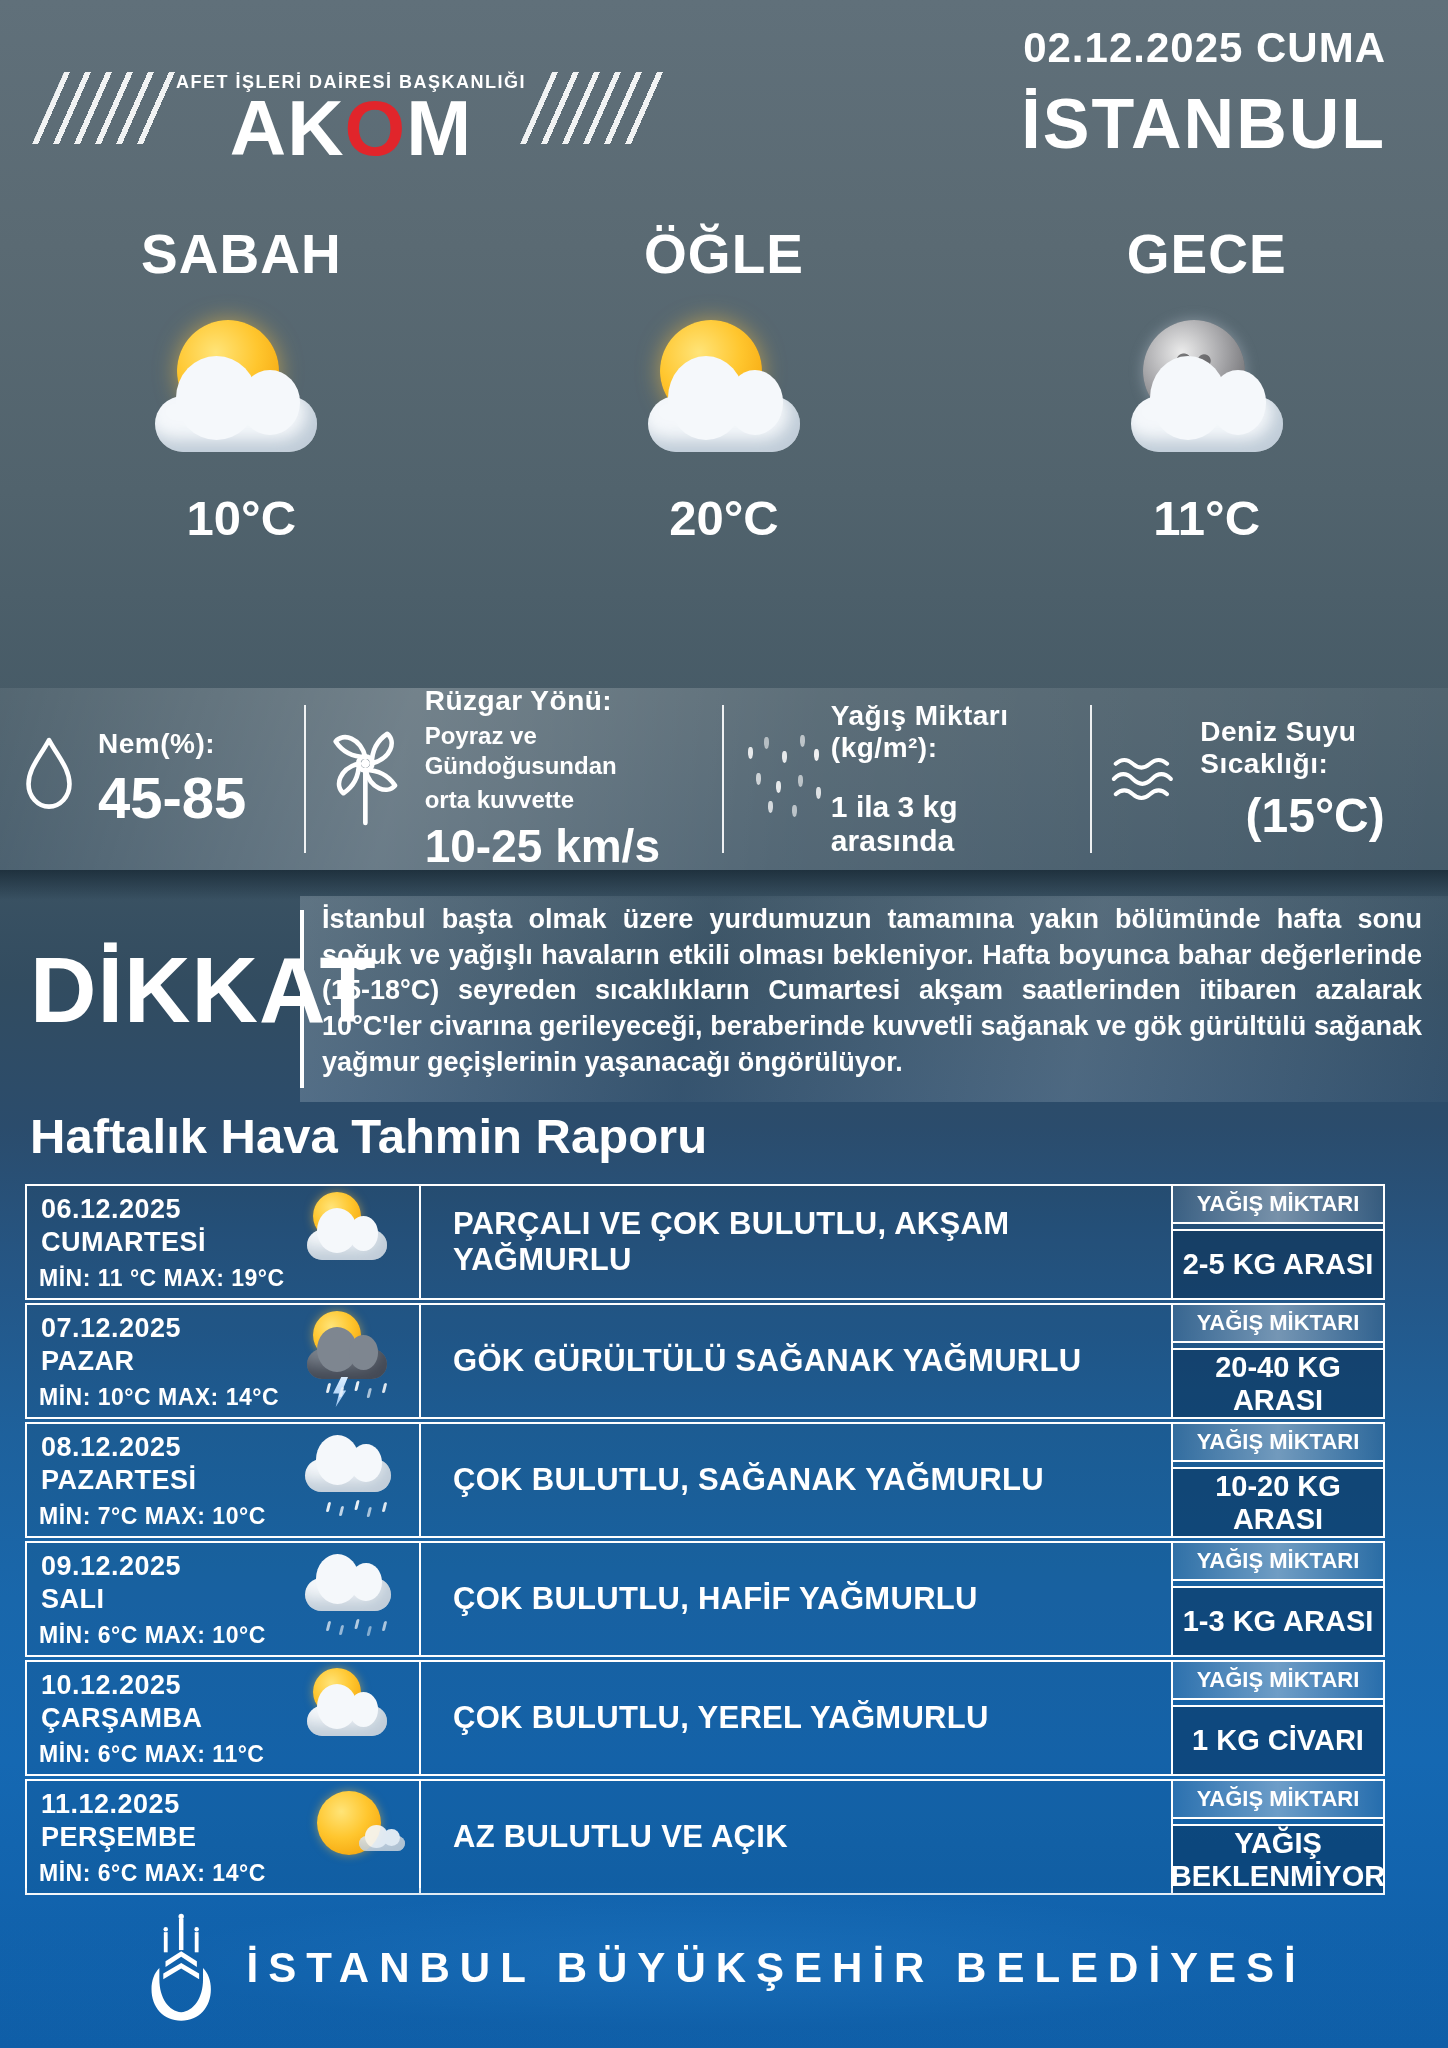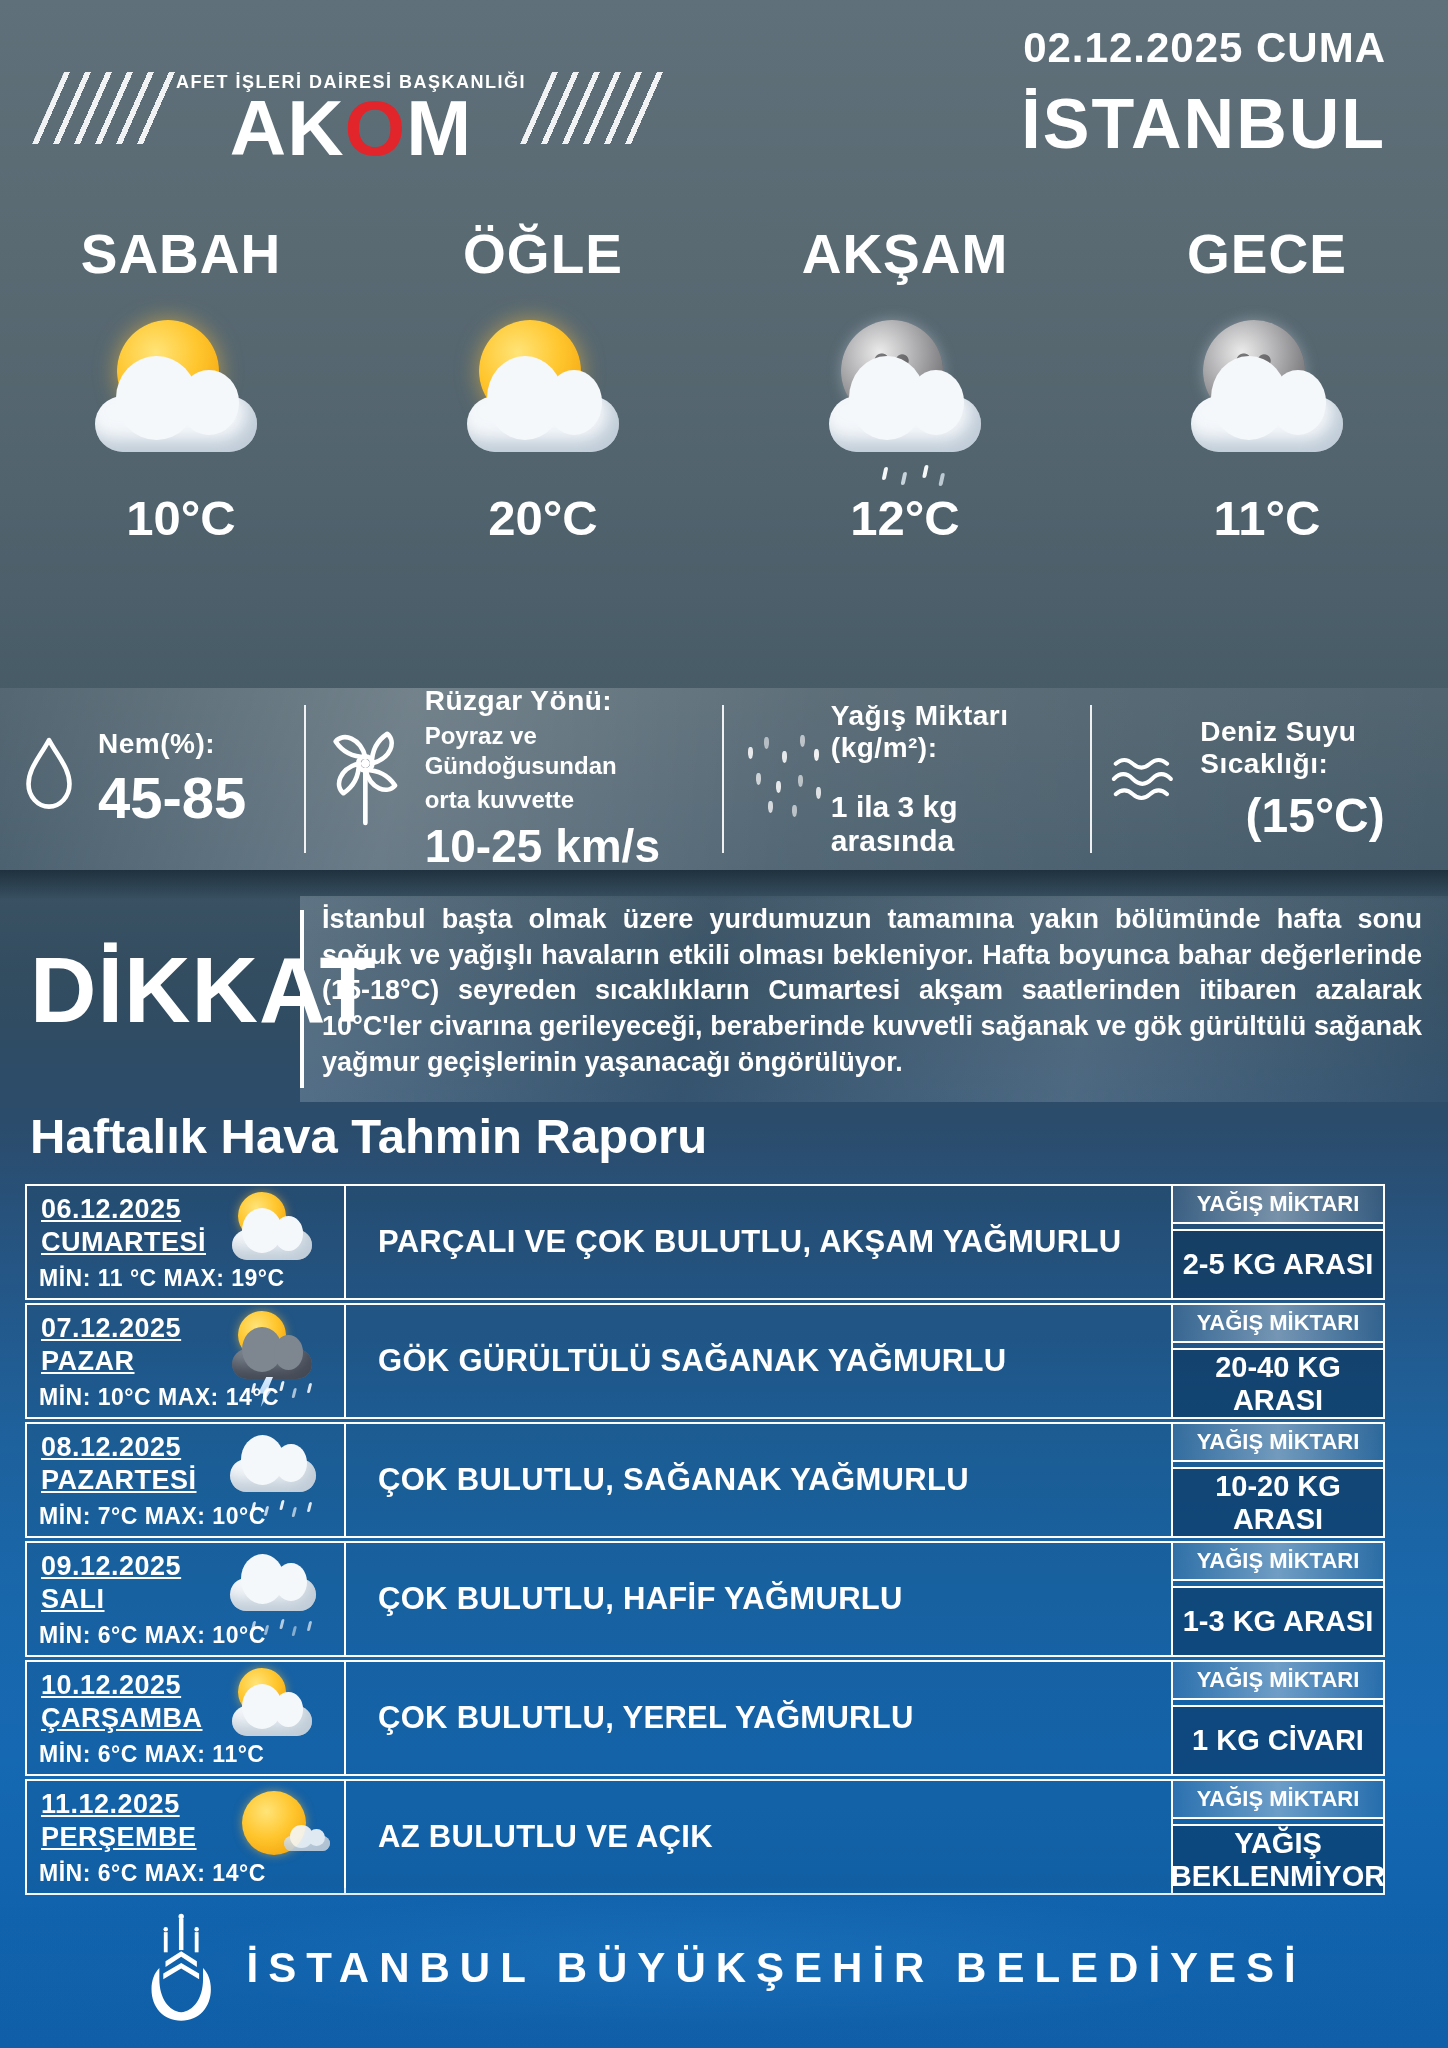--- a/index.html
+++ b/index.html
@@ -94,21 +94,21 @@
   .w-panel{position:absolute;left:300px;right:0;top:0;height:206px;
     background:linear-gradient(100deg,rgba(205,218,228,.26) 0%,rgba(130,150,165,.10) 35%,rgba(205,218,228,.20) 68%,rgba(130,150,165,.08) 100%);}
   .w-title{position:absolute;left:30px;top:42px;font-size:92px;font-weight:900;letter-spacing:1px;}
   .w-sep{position:absolute;left:300px;top:14px;width:4px;height:178px;background:#fff;}
   .w-text{position:absolute;left:322px;top:6px;right:26px;font-size:27px;font-weight:bold;
     line-height:1.32;text-align:justify;}
   
   .weekly-title{position:absolute;left:30px;top:1108px;font-size:49px;font-weight:bold;}
   .weekly{position:absolute;left:25px;top:1184px;width:1360px;}
   .row{display:flex;height:112px;border:2.5px solid #fff;margin-bottom:3px;background:rgba(12,34,56,.08);}
-  .c-date{width:319px;position:relative;border-right:2.5px solid #fff;padding:8px 0 0 14px;box-sizing:border-box;text-decoration:underline;}
+  .c-date{width:394px;position:relative;border-right:2.5px solid #fff;padding:8px 0 0 14px;box-sizing:border-box;}
   .r-date{font-size:27px;font-weight:bold;letter-spacing:.5px;}
   .r-day{font-size:27px;font-weight:bold;margin-top:2px;letter-spacing:.5px;}
   .r-minmax{position:absolute;left:12px;bottom:6px;font-size:23px;font-weight:bold;letter-spacing:.5px;}
   .c-date .small{position:absolute;right:14px;top:4px;}
   .c-desc{flex:1;display:flex;align-items:center;padding-left:32px;font-size:31px;font-weight:bold;letter-spacing:.3px;}
   .c-rain{width:212px;border-left:2.5px solid #fff;display:flex;flex-direction:column;box-sizing:border-box;}
   .r-head{height:36px;display:flex;align-items:center;justify-content:center;font-size:22px;font-weight:bold;
     border-bottom:2.5px solid #fff;
     background:linear-gradient(90deg,rgba(255,255,255,.10),rgba(255,255,255,.38) 50%,rgba(255,255,255,.08));}
   .r-val{flex:1;margin-top:5px;border-top:2.5px solid #fff;display:flex;align-items:center;justify-content:center;
@@ -146,29 +146,20 @@
     <div class="p-temp">10°C</div>
   </div>
   <div class="period">
     <div class="p-label">ÖĞLE</div>
     <div class="wicon big" data-icon="sun-cloud">
         <s class="celes"></s>
         <b class="cloud"></b>
         <i class="fx"></i>
       </div>
     <div class="p-temp">20°C</div>
-  </div>
-  <div class="period">
-    <div class="p-label">AKŞAM</div>
-    <div class="wicon big" data-icon="moon-cloud-rain">
-        <s class="celes"></s>
-        <b class="cloud"></b>
-        <i class="fx"></i>
-      </div>
-    <div class="p-temp">12°C</div>
   </div>
   <div class="period">
     <div class="p-label">GECE</div>
     <div class="wicon big" data-icon="moon-cloud">
         <s class="celes"></s>
         <b class="cloud"></b>
         <i class="fx"></i>
       </div>
     <div class="p-temp">11°C</div>
   </div>

